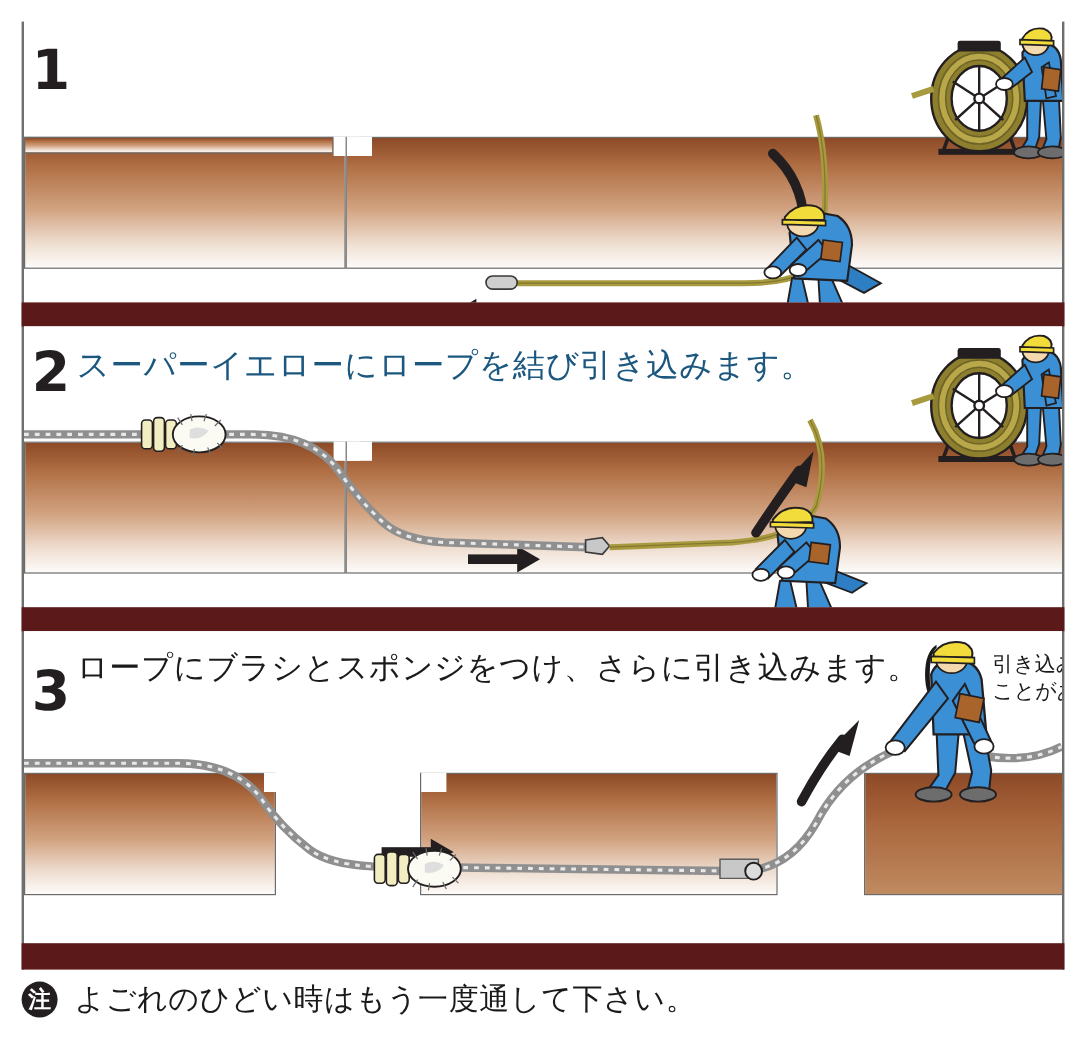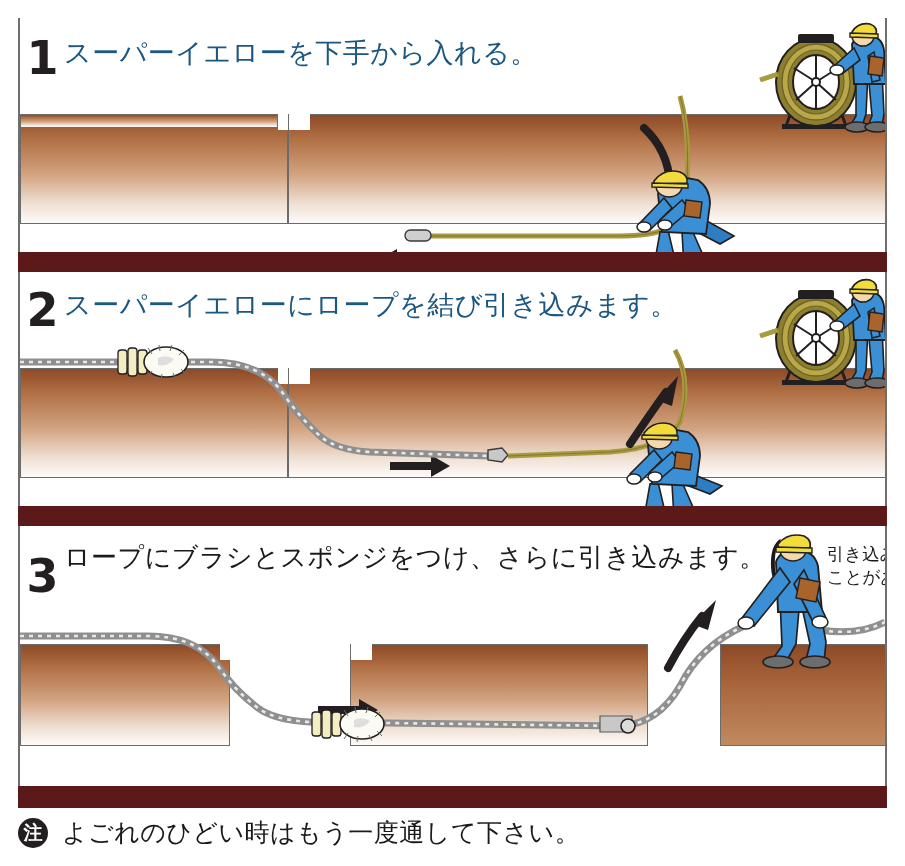--- a/index.html
+++ b/index.html
@@ -81,21 +81,20 @@
 
 <div class="sheet">
 
   <div class="frame-left"></div>
   <div class="frame-right"></div>
 
   <div class="panel" id="panel1">
 
     <div class="head" style="left:0;top:18px;">
       <div class="stepnum">1</div>
-      <div class="steptext">スーパーイエローを下手から入れる。</div>
     </div>
 
     <div class="ground" style="left:0;top:96px;width:268px;height:110px;"></div>
     <div class="ground" style="left:0;top:96px;width:258px;height:14px;"></div>
     <div class="ground" style="left:268px;top:96px;width:610px;height:110px;"></div>
     <div style="position:absolute;left:258px;top:96px;width:22px;height:16px;background:#fff;"></div>
     <div style="position:absolute;left:268px;top:96px;width:22px;height:16px;background:#fff;border-left:1px solid #6b6b6b;box-sizing:border-box;"></div>
 
     <div class="arrow-h" style="left:358px;top:238px;width:60px;">
       <div class="head-l"></div>

